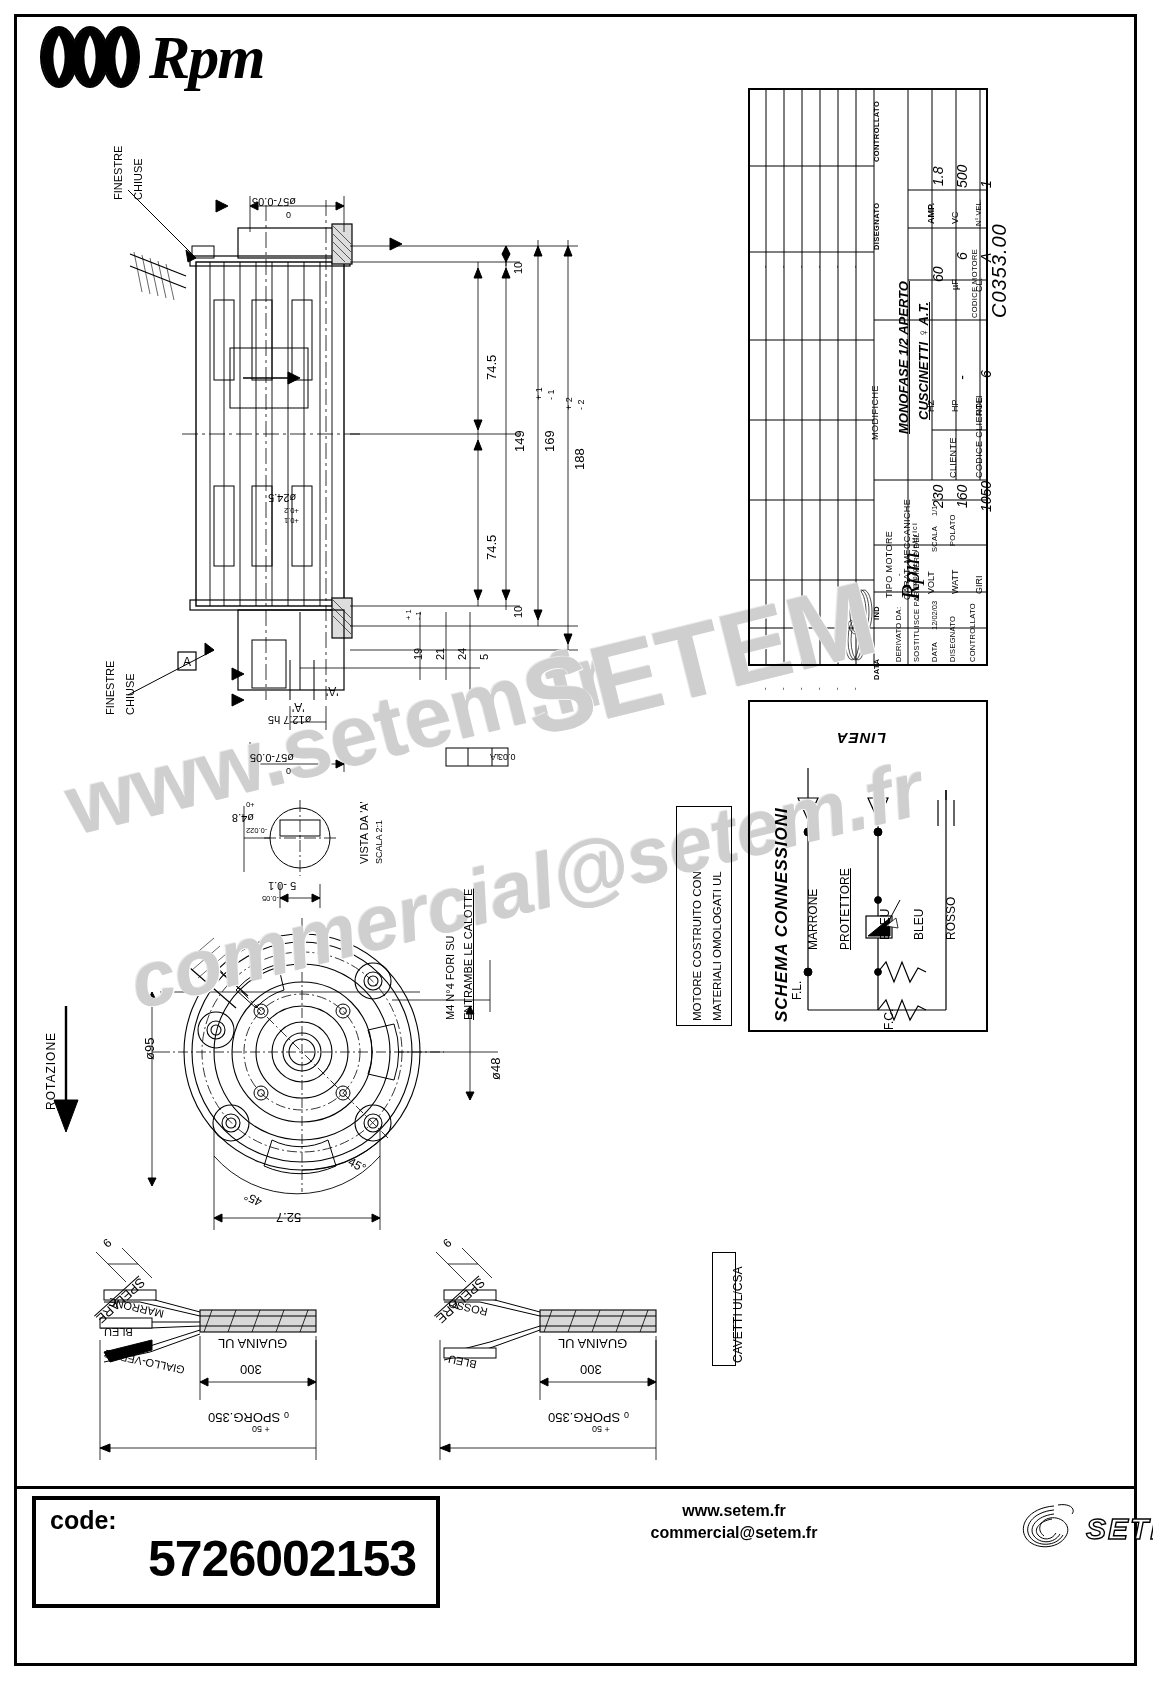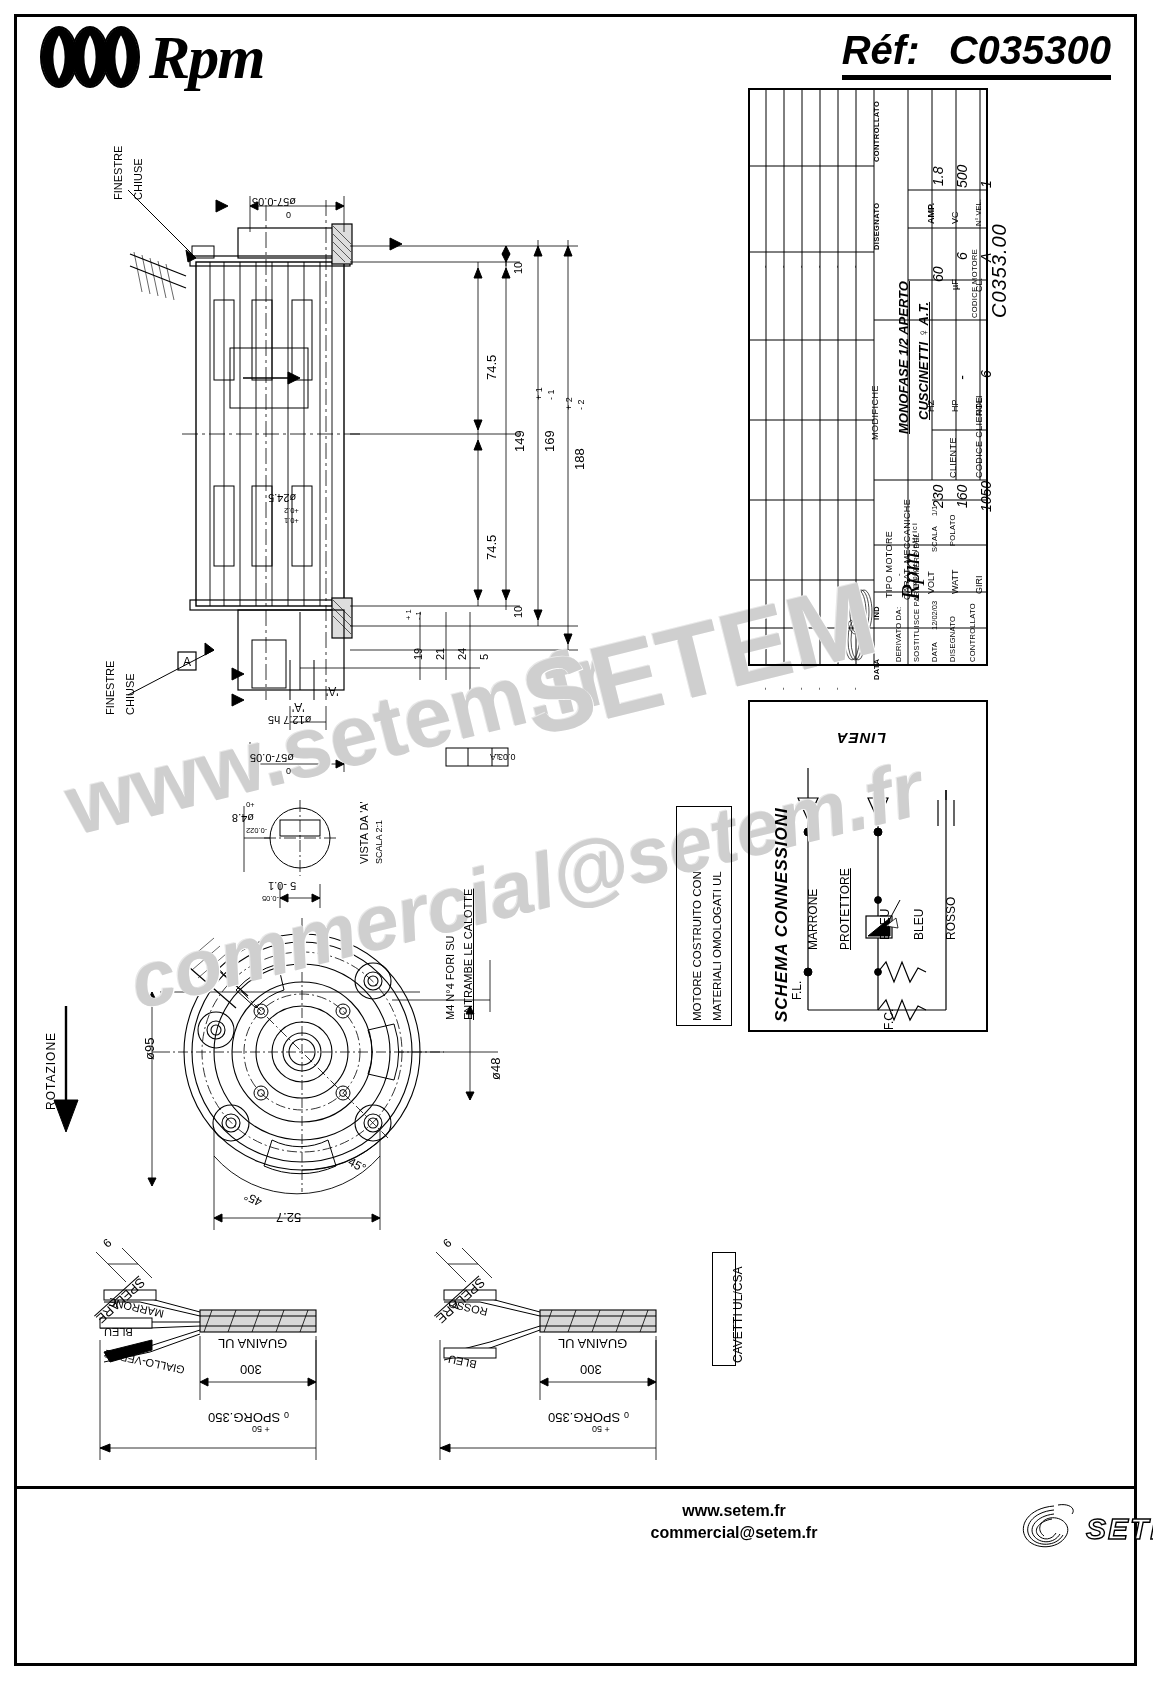--- a/index.html
+++ b/index.html
@@ -82,24 +82,20 @@
 
   <div id="logo-rpm">
     <span class="coils">
       <span class="coil"></span>
         <span class="coil"></span>
         <span class="coil"></span>
     </span>
     <span class="rpmtext">Rpm</span>
   </div>
 
-  <div id="ref-block">
-    <span class="ref-label">Réf:</span>
-    <span>C035300</span>
-  </div>
 
   <svg id="svg-layer" viewBox="0 0 1153 1682">
     <g stroke="#000" fill="none" stroke-width="1">
 
       <path d="M128 190 L196 258" stroke-width="1"></path>
       <path d="M128 695 L214 650" stroke-width="1"></path>
       <polygon points="196,258 186,250 188,262" fill="#000"></polygon>
       <polygon points="214,650 205,643 205,655" fill="#000"></polygon>
 
       <rect x="196" y="262" width="148" height="344" stroke-width="1.4"></rect>
@@ -677,20 +673,24 @@
   <div class="dt r90 xs" style="left:930px;top:552px;letter-spacing:0.3px;">SCALA</div>
   <div class="dt r90 xs" style="left:930px;top:516px;">1/1</div>
 
   <div class="dt r90 xs" style="left:948px;top:662px;letter-spacing:0.3px;">DISEGNATO</div>
   <div class="dt r90 xs" style="left:948px;top:546px;letter-spacing:0.3px;">POLATO</div>
   <div class="dt r90 xs" style="left:968px;top:662px;letter-spacing:0.3px;">CONTROLLATO</div>
 
   <div id="footer">
     <div class="hline-footer"></div>
 
+    <div id="code-box">
+      <span class="code-lab">code:</span>
+      <span class="code-val">5726002153</span>
+    </div>
 
     <div id="setem-info">
       <div class="w1">www.setem.fr</div>
       <div class="w1">commercial@setem.fr</div>
     </div>
 
 
     <div id="setem-logo">
       <svg width="200" height="54" viewBox="0 0 200 54">
         <g stroke="#000" fill="none" stroke-width="1">

